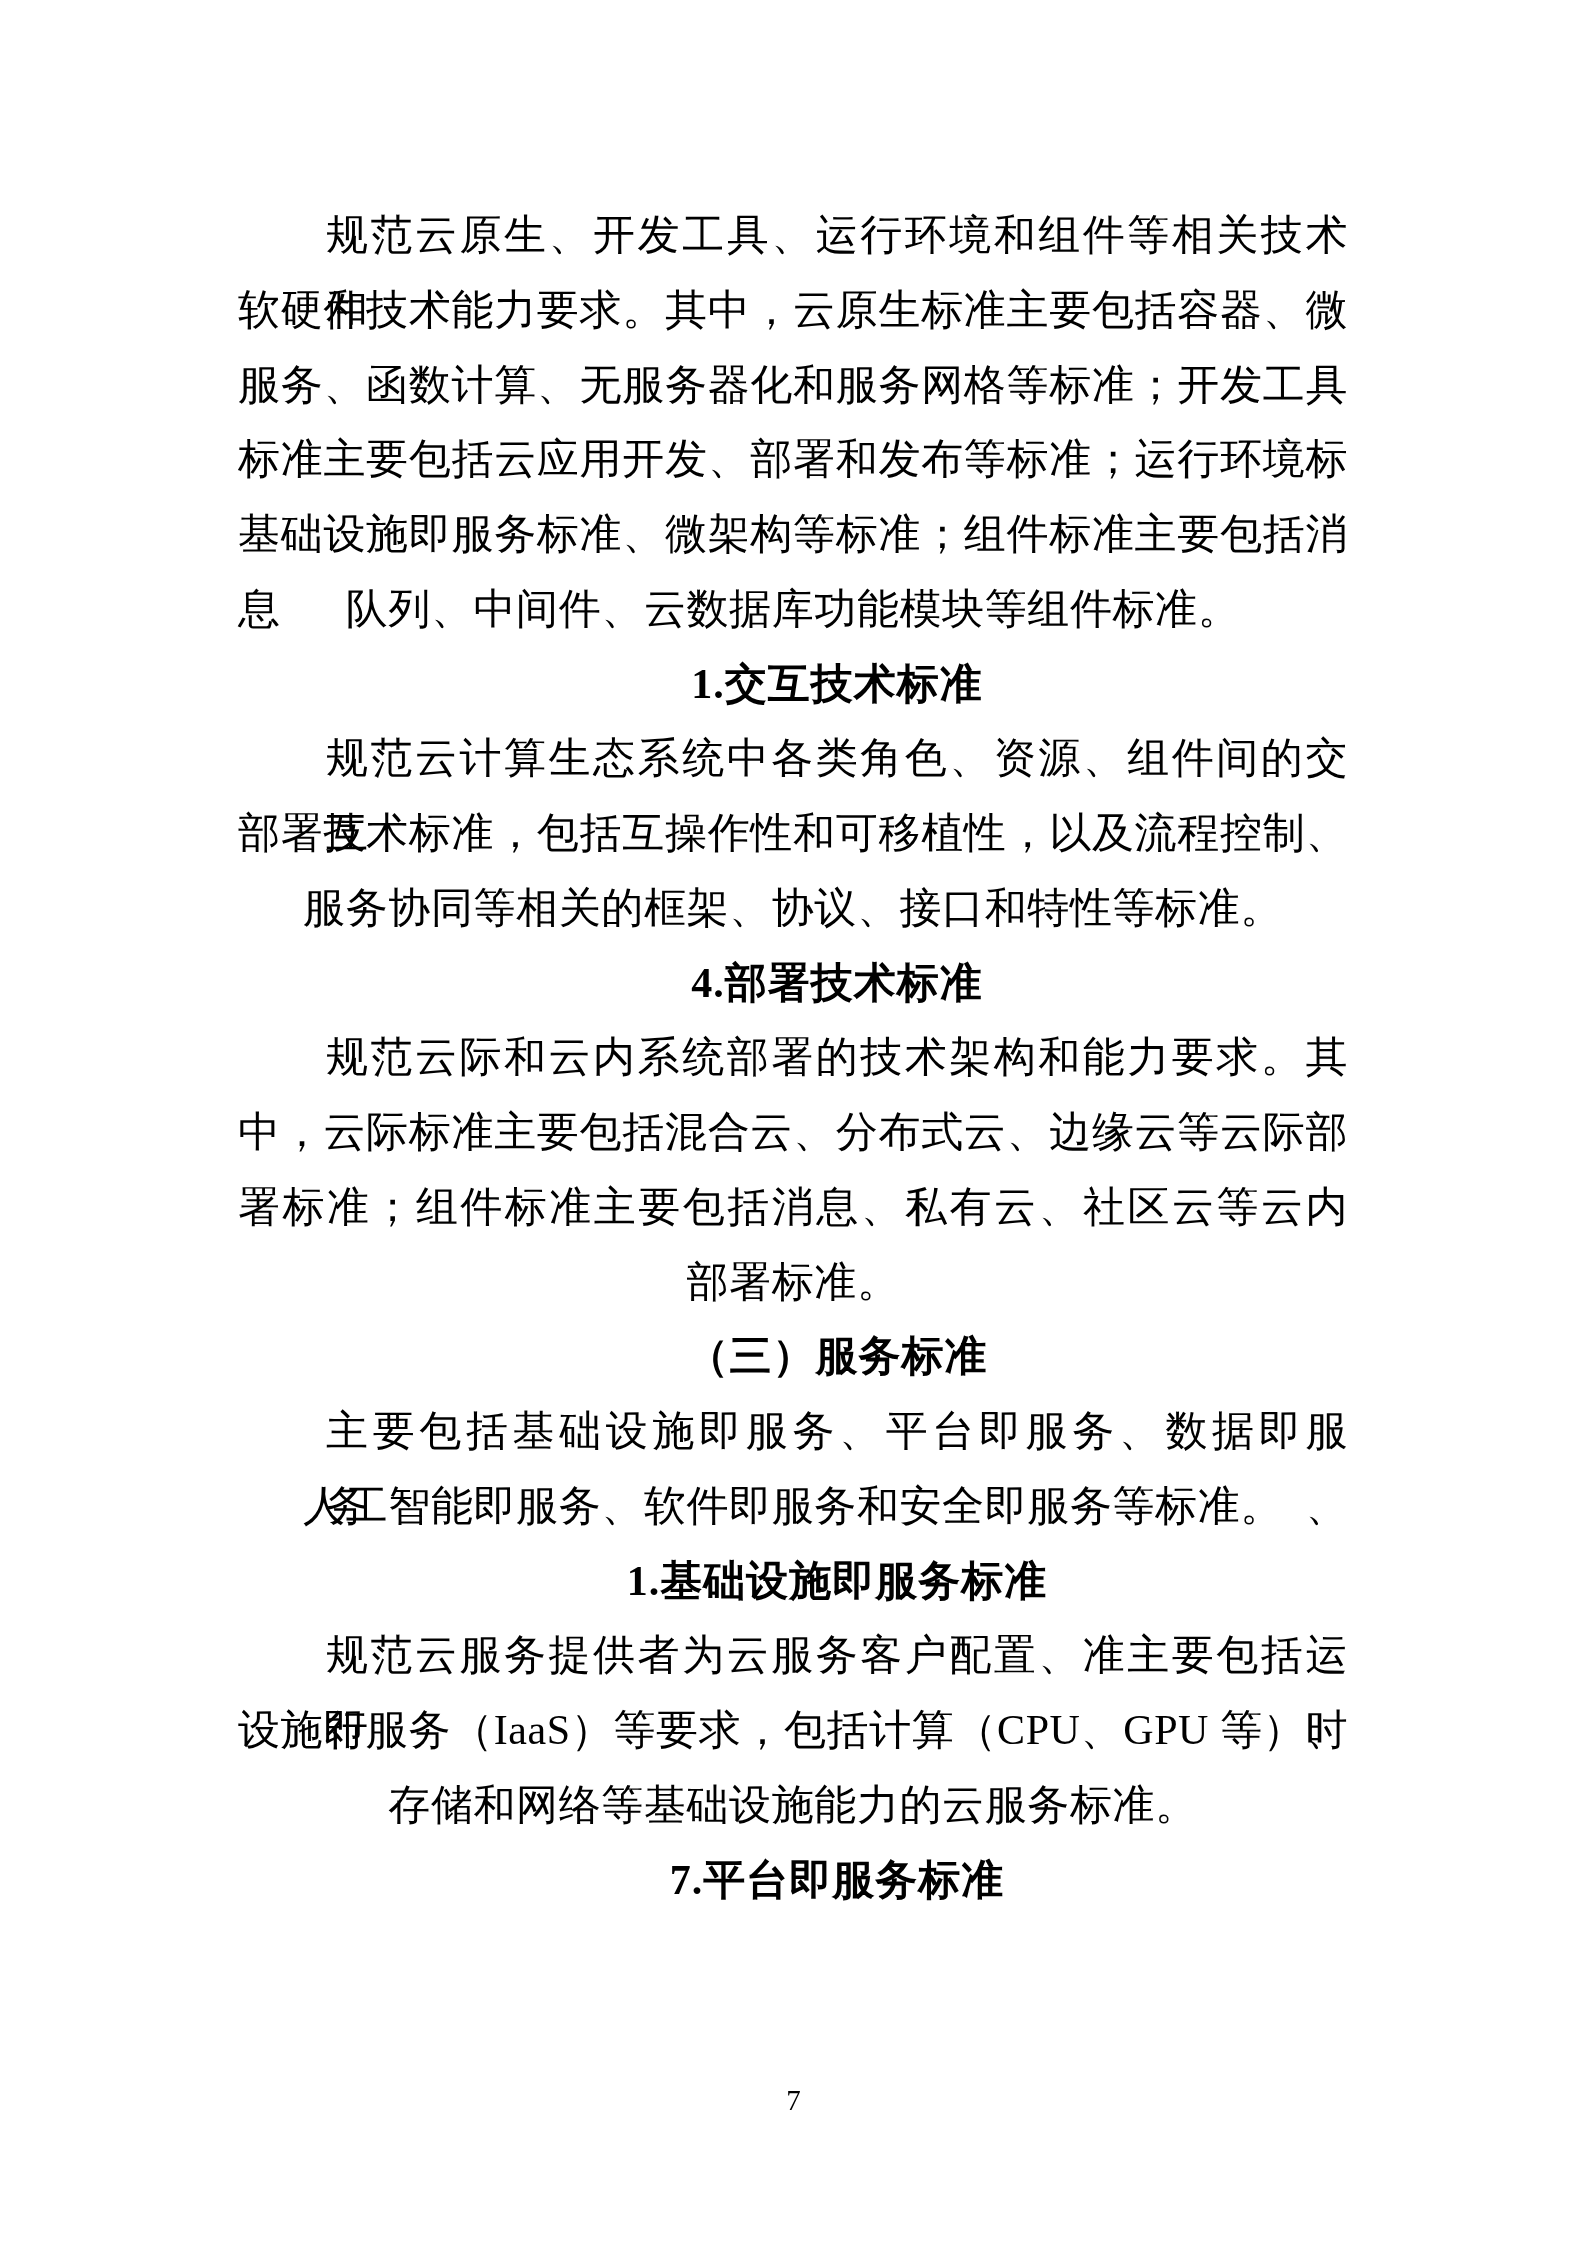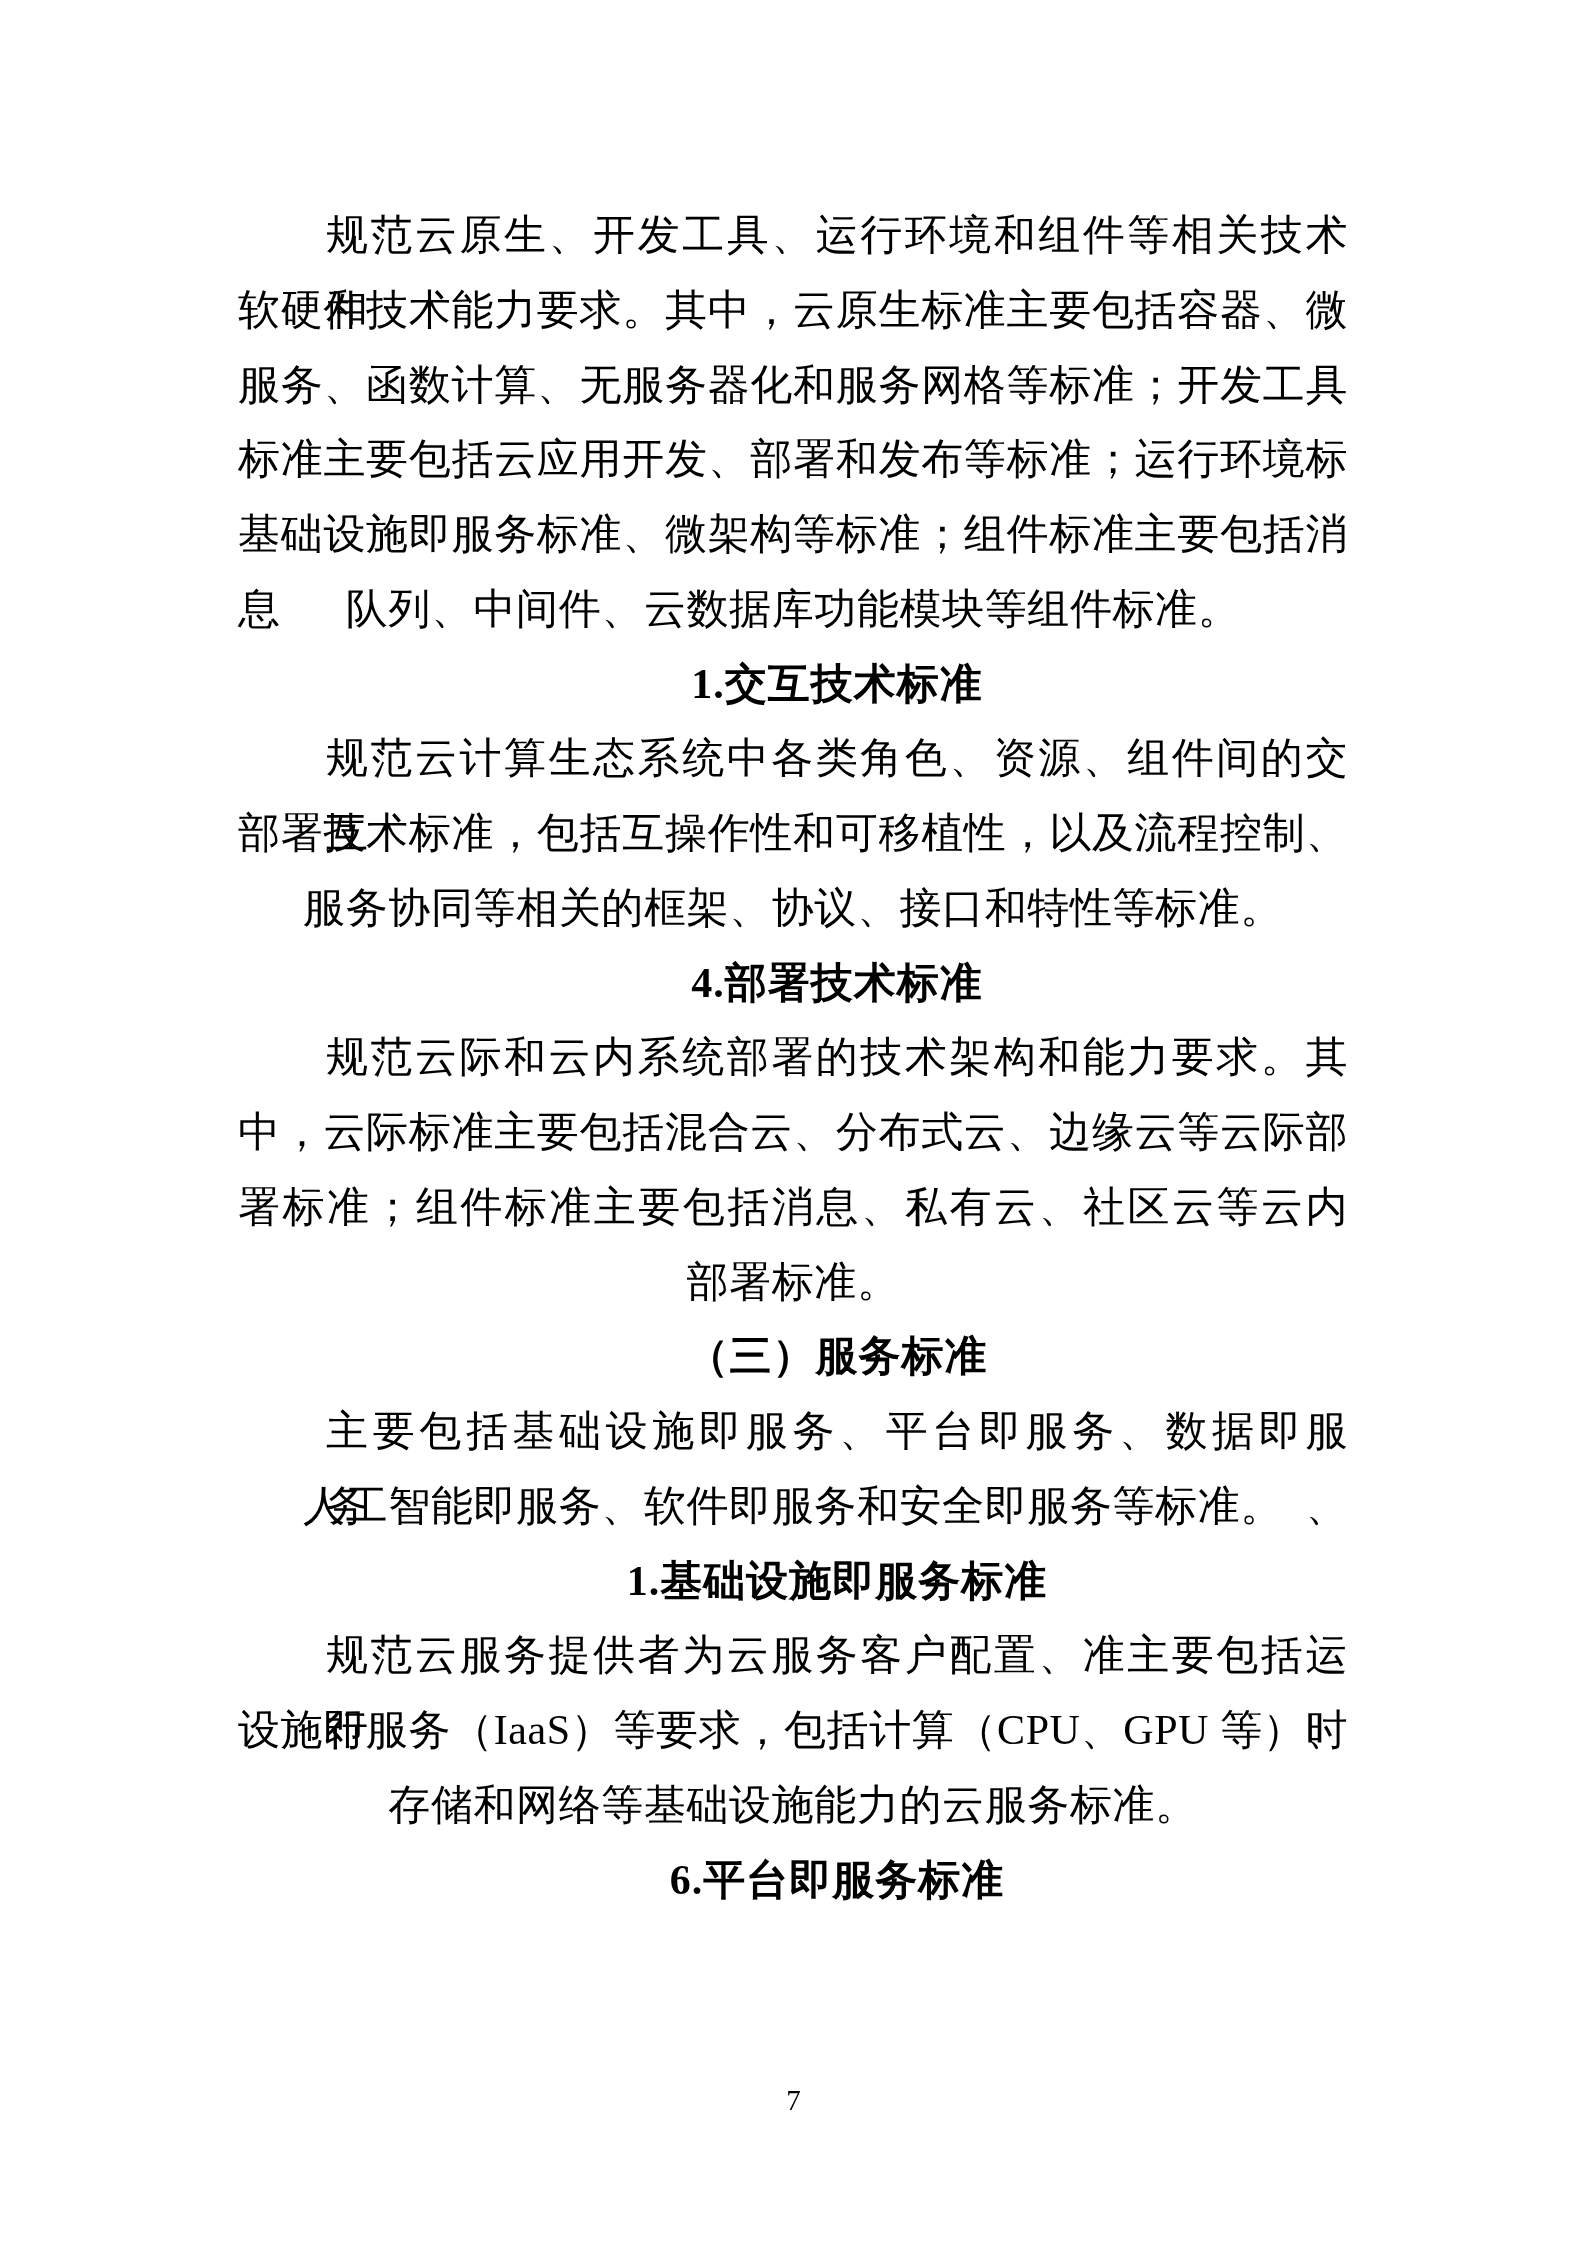--- a/index.html
+++ b/index.html
@@ -67,16 +67,16 @@
     <div class="line fill">中，云际标准主要包括混合云、分布式云、边缘云等云际部</div>
     <div class="line fill">署标准；组件标准主要包括消息、私有云、社区云等云内</div>
     <div class="line">部署标准。</div>
     <div class="line head ind">（三）服务标准</div>
     <div class="line ind fill">主要包括基础设施即服务、平台即服务、数据即服务、</div>
     <div class="line">人工智能即服务、软件即服务和安全即服务等标准。</div>
     <div class="line head ind">1.基础设施即服务标准</div>
     <div class="line ind fill">规范云服务提供者为云服务客户配置、准主要包括运行时</div>
     <div class="line fill">设施即服务（IaaS）等要求，包括计算（CPU、GPU 等）、</div>
     <div class="line">存储和网络等基础设施能力的云服务标准。</div>
-    <div class="line head ind">6.平台即服务标准</div>
+    <div class="line head ind">7.平台即服务标准</div>
   </div>
   <div class="pagenum">7</div>
 </div>
 
 </body></html>

